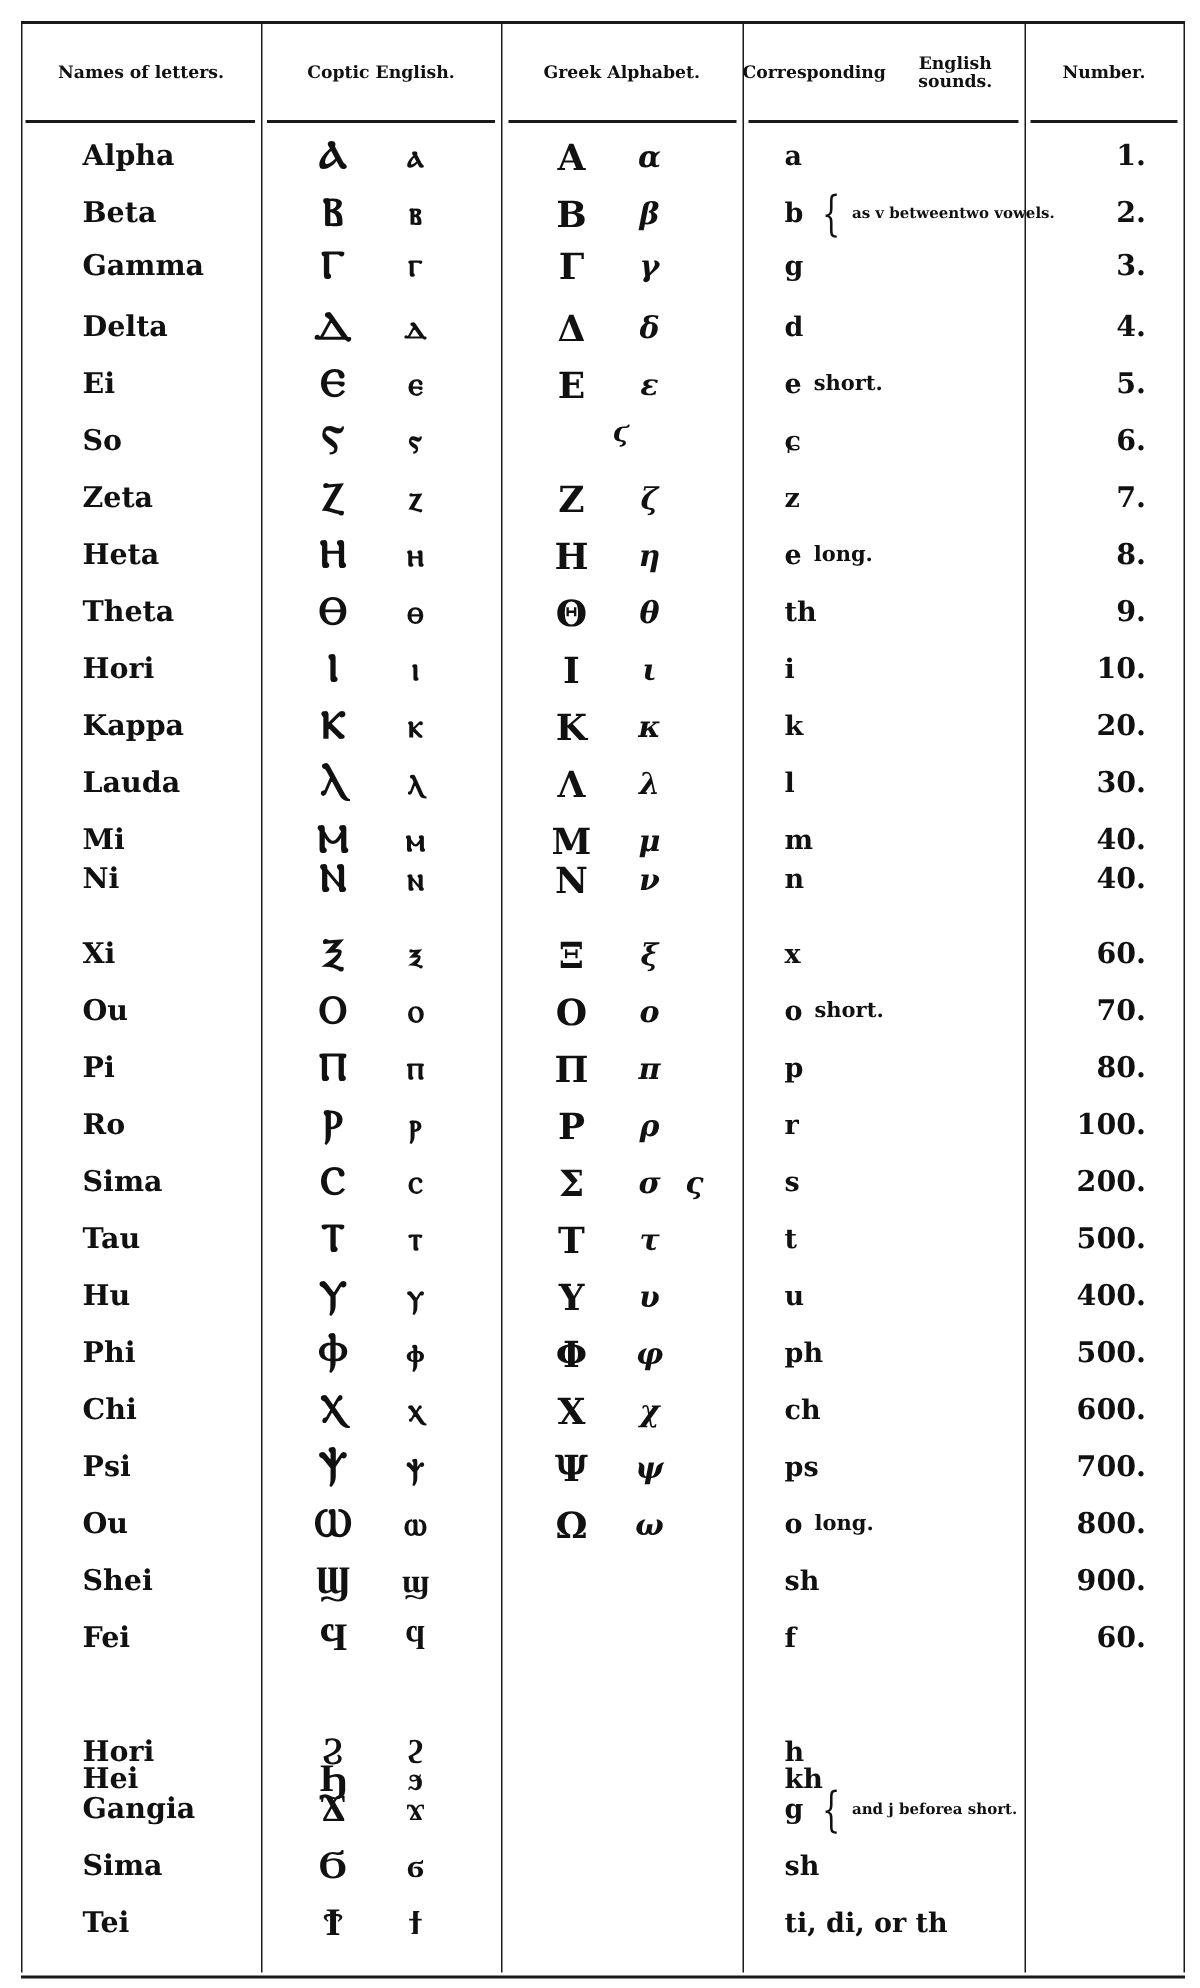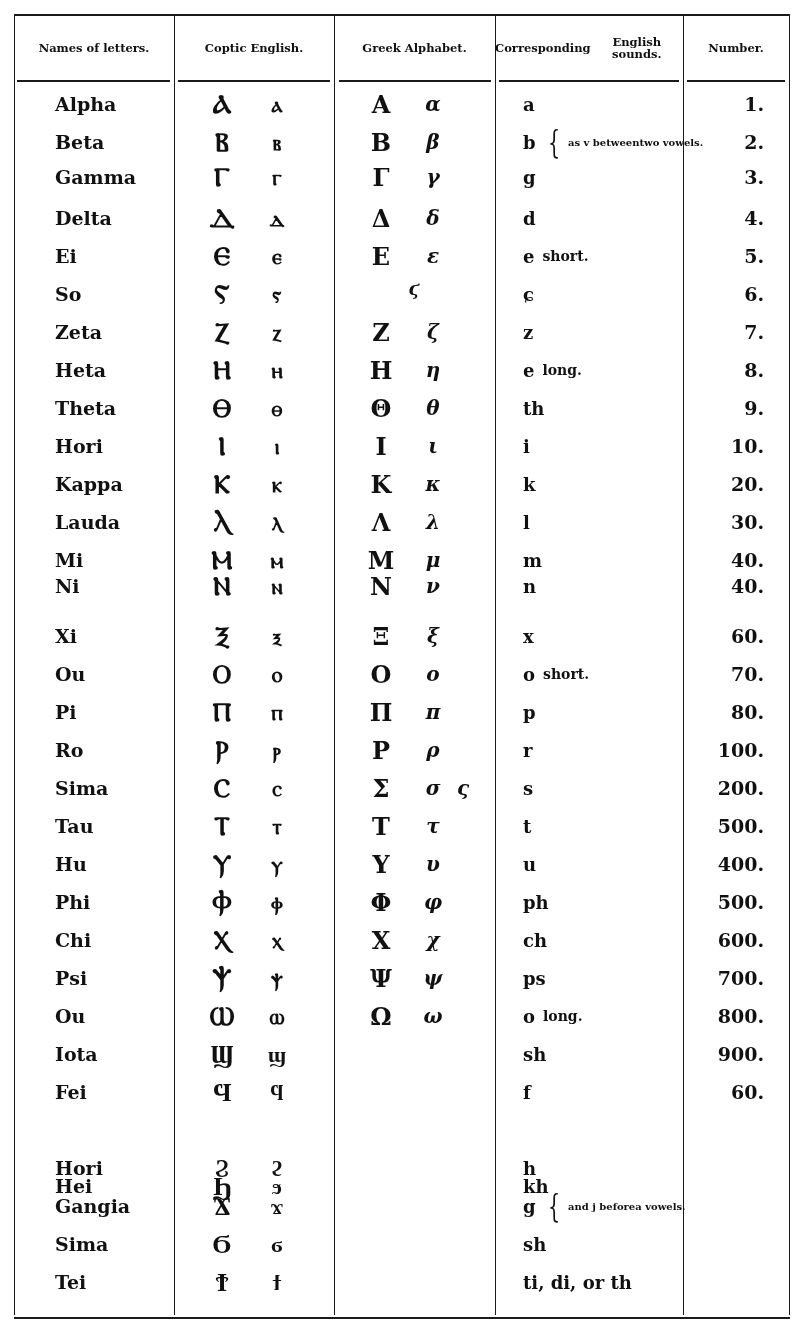--- a/index.html
+++ b/index.html
@@ -332,21 +332,21 @@
       <div class="cell cl">ⲱ</div>
       <div class="cell gu">Ω</div>
       <div class="cell gl">ω</div>
       <div class="cell snd">
         <span>o</span>
         <span class="note">long.</span>
       </div>
       <div class="cell num">800.</div>
     </div>
     <div class="row" style="top:1035px">
-      <div class="cell name">Iota</div>
+      <div class="cell name">Shei</div>
       <div class="cell cu">Ϣ</div>
       <div class="cell cl">ϣ</div>
       <div class="cell snd">
         <span>sh</span>
       </div>
       <div class="cell num">900.</div>
     </div>
     <div class="row" style="top:1073px">
       <div class="cell name">Fei</div>
       <div class="cell cu">Ϥ</div>
@@ -374,21 +374,21 @@
     </div>
     <div class="row" style="top:1187px">
       <div class="cell name">Gangia</div>
       <div class="cell cu">Ϫ</div>
       <div class="cell cl">ϫ</div>
       <div class="cell snd">
         <span>g</span>
         <span class="brace">{</span>
         <span class="bnote">
           <span>and j before</span>
-          <span>a vowels.</span>
+          <span>a short.</span>
         </span>
       </div>
     </div>
     <div class="row" style="top:1225px">
       <div class="cell name">Sima</div>
       <div class="cell cu">Ϭ</div>
       <div class="cell cl">ϭ</div>
       <div class="cell snd">
         <span>sh</span>
       </div>

